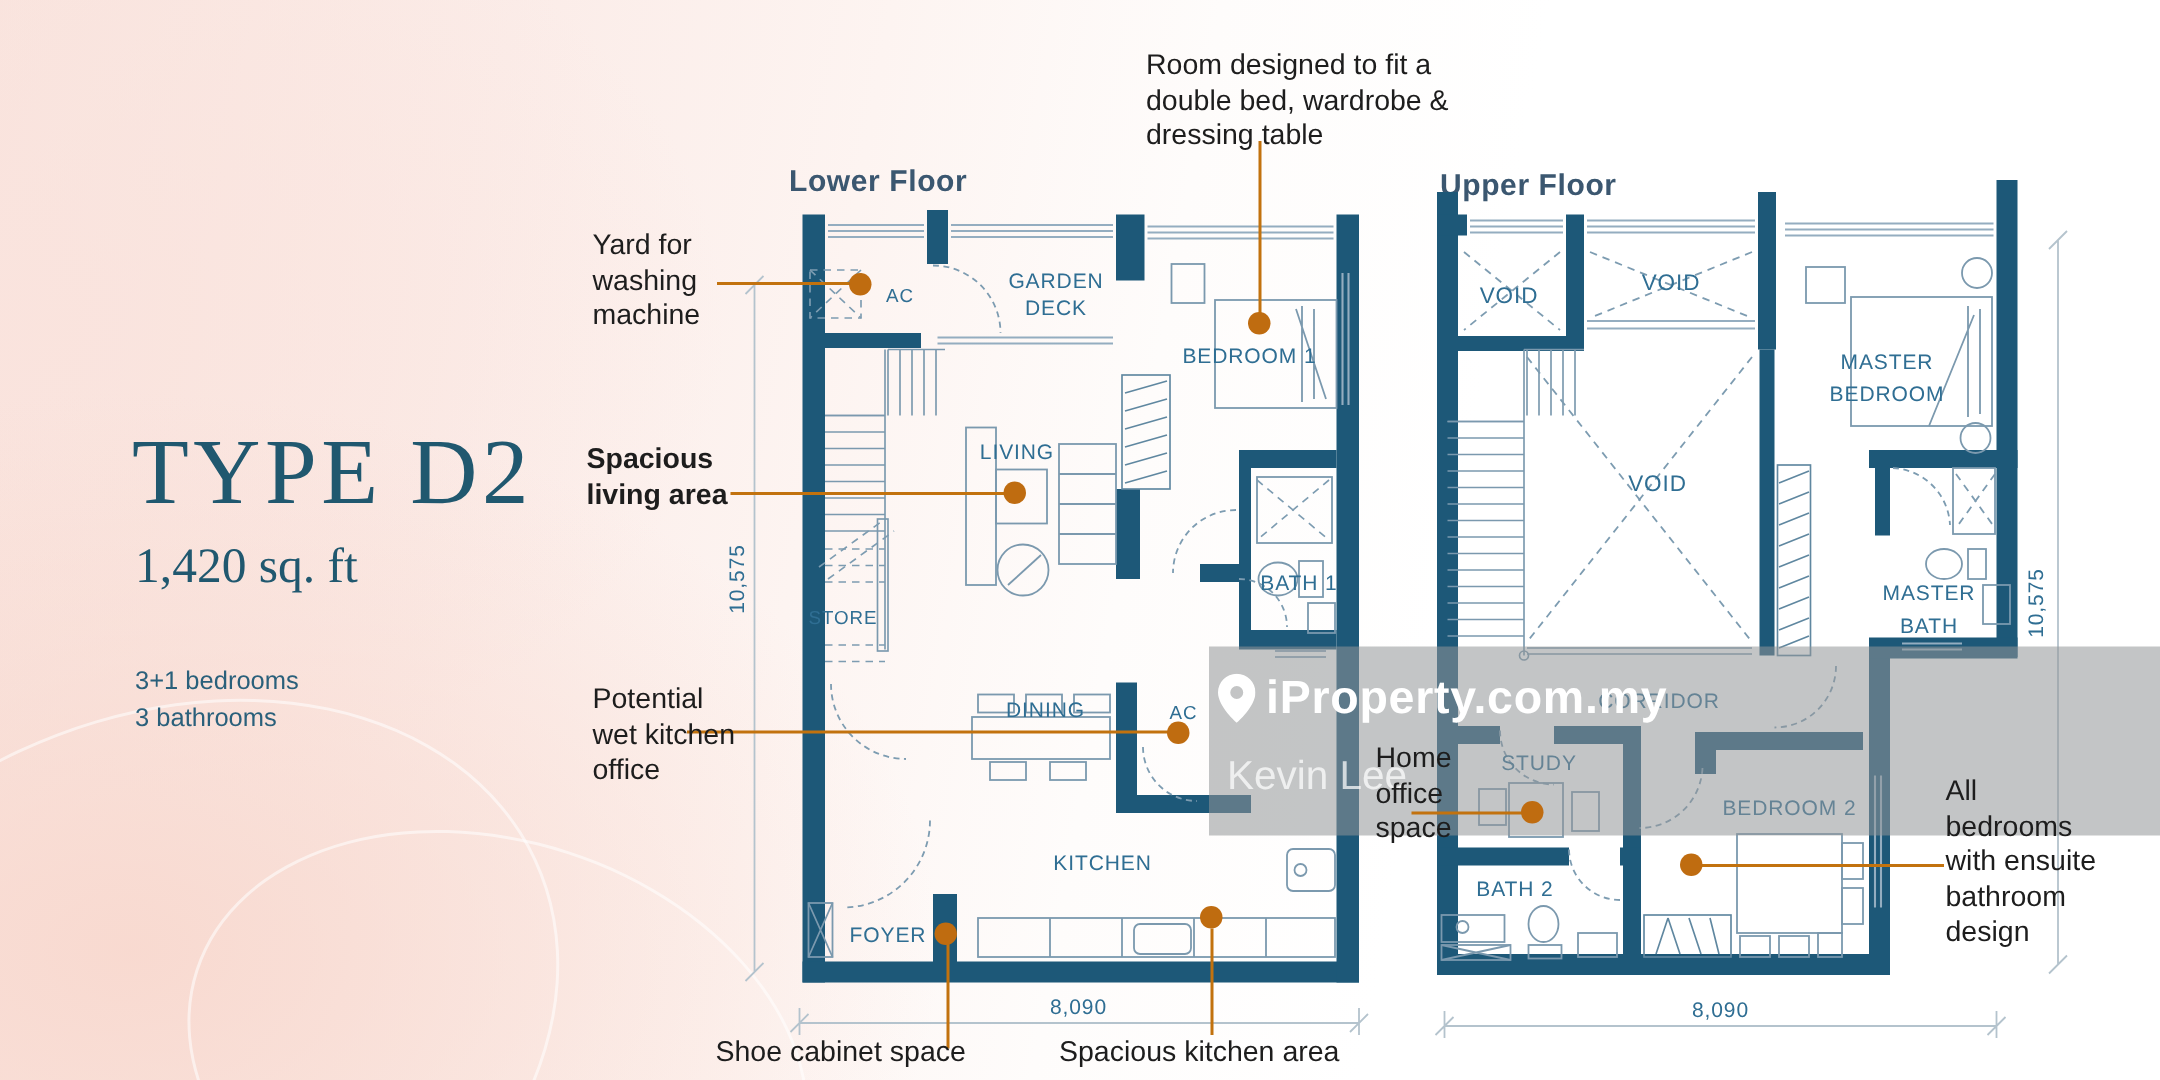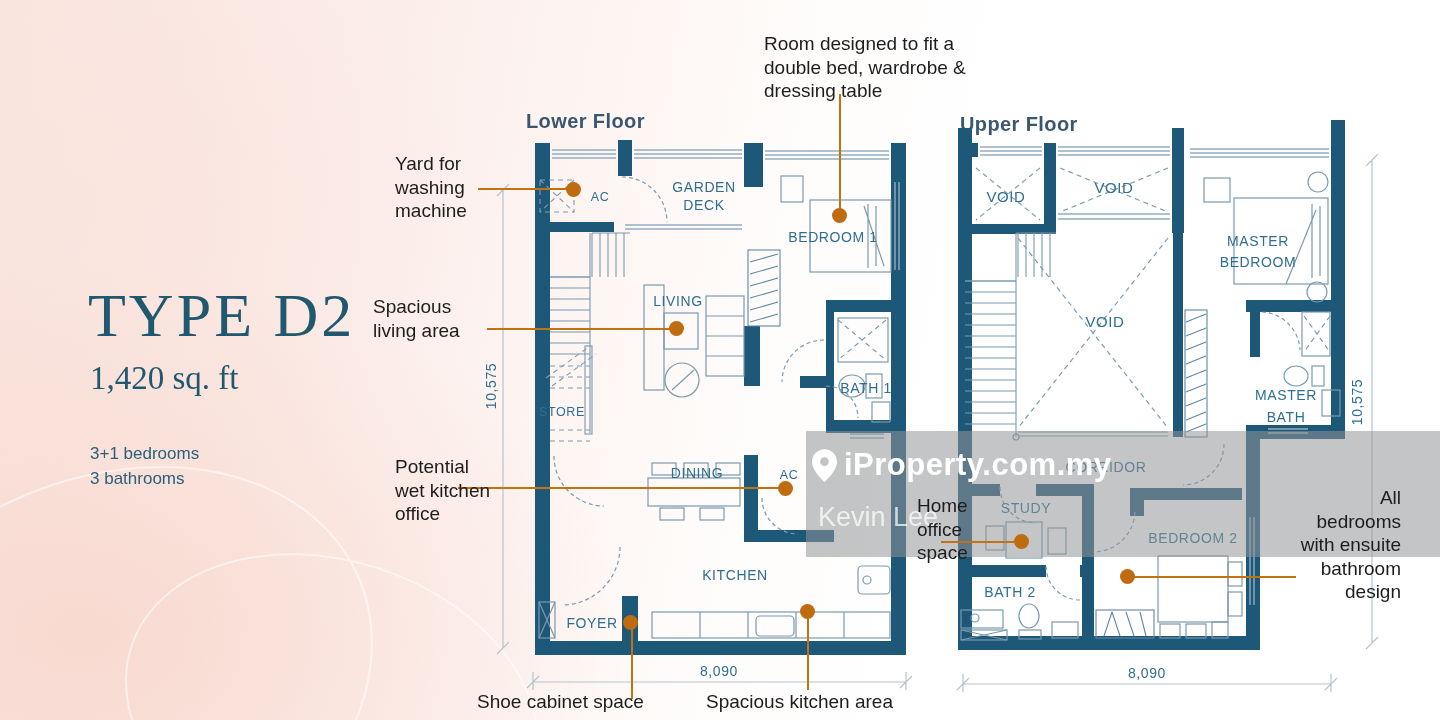--- a/index.html
+++ b/index.html
@@ -298,20 +298,20 @@
   <div class="dot" style="left:566px;top:182px;"></div>
   <div class="dot" style="left:669px;top:321px;"></div>
   <div class="dot" style="left:778px;top:481px;"></div>
   <div class="dot" style="left:1014px;top:534px;"></div>
   <div class="dot" style="left:1120px;top:569px;"></div>
   <div class="dot" style="left:623px;top:615px;"></div>
   <div class="dot" style="left:800px;top:604px;"></div>
 
   <div class="ann" style="left:764px;top:32px;width:212px;">Room designed to fit a double bed, wardrobe &amp; dressing table</div>
   <div class="ann" style="left:395px;top:152px;width:92px;">Yard for washing machine</div>
-  <div class="ann" style="left:373px;top:295px;width:100px;">Spacious living area</div>
+  <div class="ann" style="left:391px;top:295px;width:100px;font-weight:bold;">Spacious living area</div>
   <div class="ann" style="left:395px;top:455px;width:100px;">Potential wet kitchen office</div>
   <div class="ann" style="left:884px;top:494px;width:75px;margin-left:33px;">Home office space</div>
-  <div class="ann" style="left:1297px;top:486px;width:104px;text-align:right;">All bedrooms with ensuite bathroom design</div>
+  <div class="ann" style="left:1297px;top:516px;width:104px;">All bedrooms with ensuite bathroom design</div>
   <div class="ann" style="left:453px;top:690px;white-space:nowrap;margin-left:24px;">Shoe cabinet space</div>
   <div class="ann" style="left:706px;top:690px;white-space:nowrap;">Spacious kitchen area</div>
 
 </div>
 
 </body></html>

